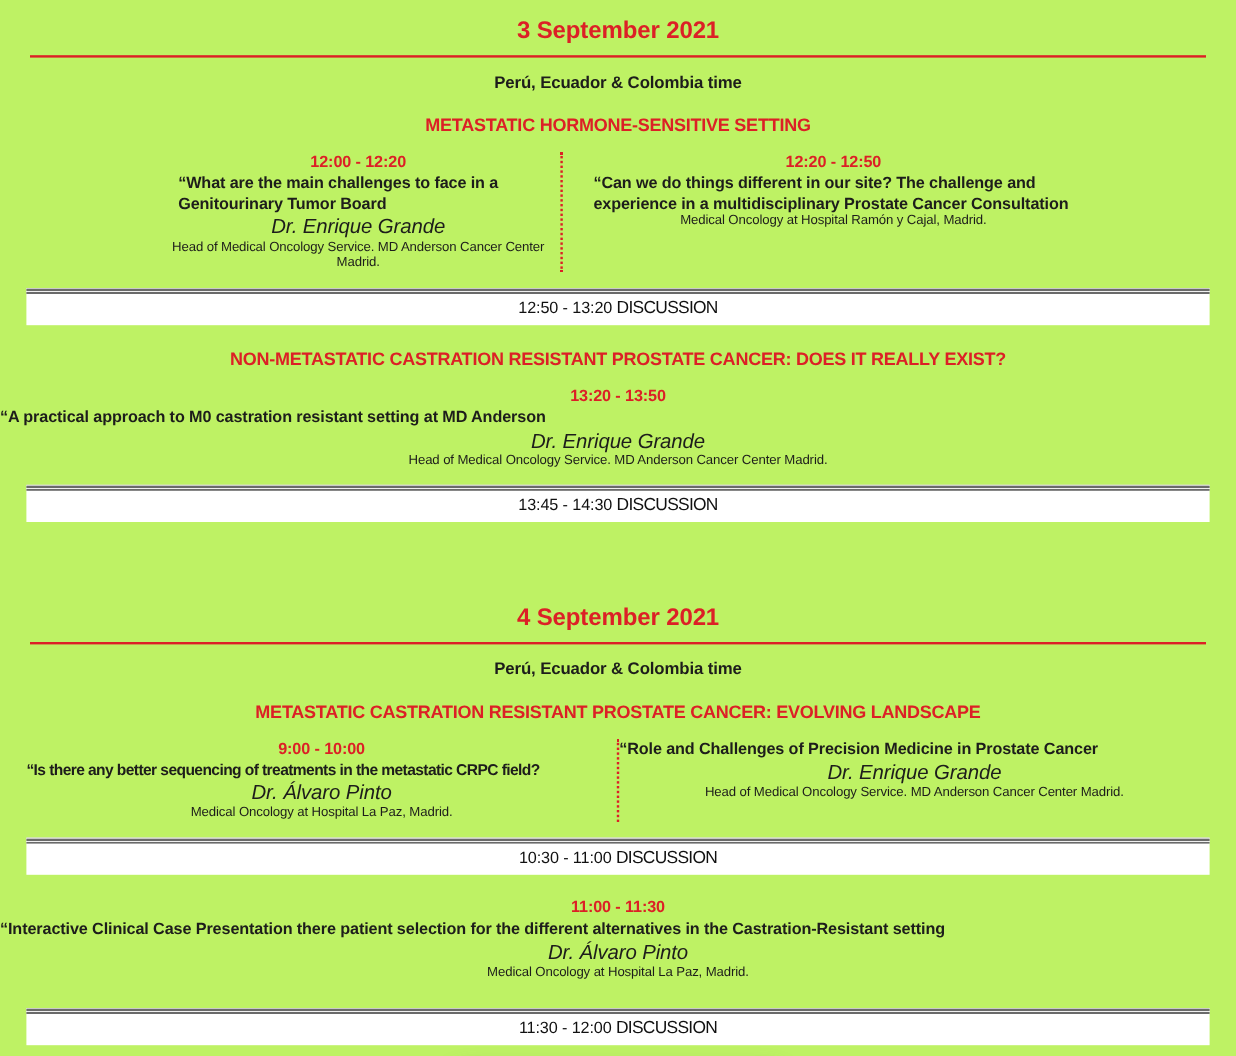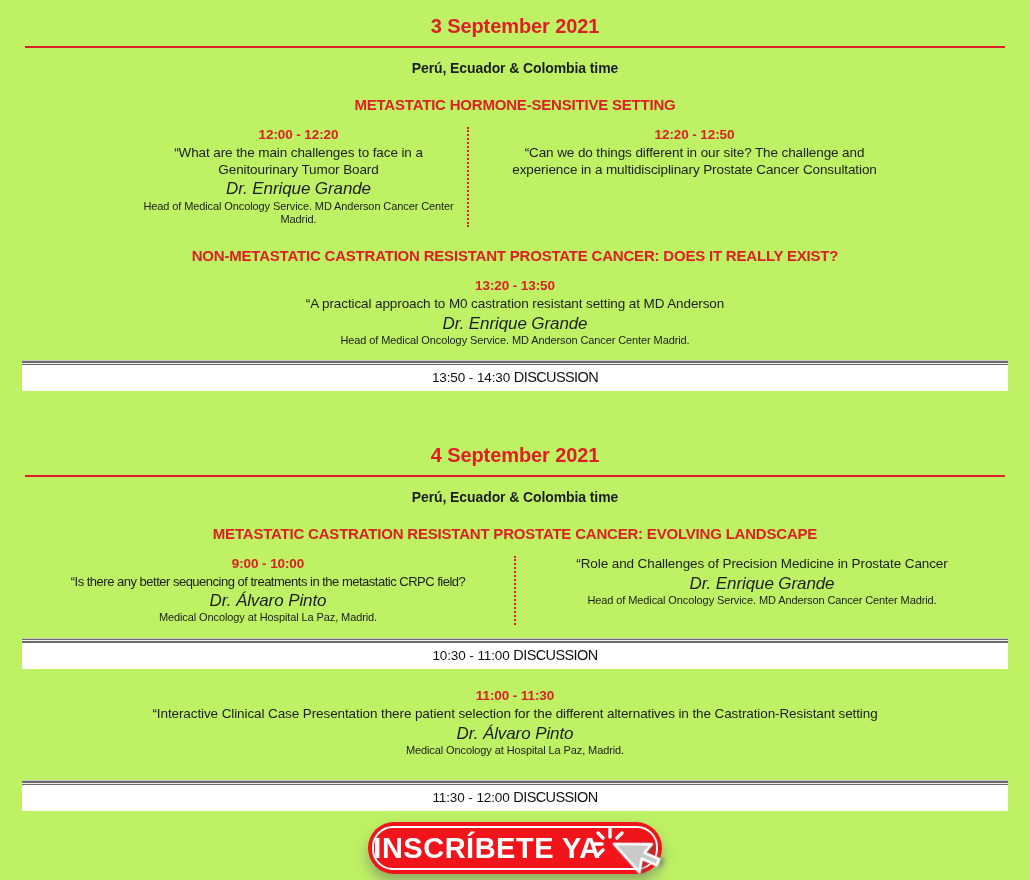--- a/index.html
+++ b/index.html
@@ -13,35 +13,35 @@
   .sec-heading{margin:20px 10px 0;text-align:center;font-size:15px;font-weight:bold;color:#dc2026;letter-spacing:-0.2px;}
 
   .cols{display:flex;align-items:stretch;margin-top:14px;}
   .col{box-sizing:border-box;}
   .cols-d1 .col-left{width:469px;padding-left:130px;border-right:2px dotted #dc2026;}
   .cols-d1 .col-right{flex:1;padding-right:110px;}
   .cols-d2 .col-left{width:516px;padding-left:22px;border-right:2px dotted #dc2026;}
   .cols-d2 .col-right{flex:1;padding-right:22px;}
 
   .t-time{text-align:center;font-size:13.5px;font-weight:bold;color:#dc2026;margin-bottom:3px;}
-  .t-title{text-align:center;font-size:13.5px;font-weight:normal;line-height:1.24;margin:0 auto;}
+  .t-title{font-size:13.5px;font-weight:bold;line-height:1.24;margin:0 auto;}
   .t-speaker{text-align:center;font-size:17px;font-style:italic;line-height:1.24;}
   .t-role{text-align:center;font-size:11px;line-height:1.24;margin:0 auto;}
   .w300{max-width:300px;} .w310{max-width:312px;} .w400{max-width:400px;}
   .tight{letter-spacing:-0.5px;font-size:13px;}
 
   .single{margin-top:14px;}
 
   .disc{margin:13px 22px 0 22px;background:#fff;}
   .groove{height:5px;background:linear-gradient(to bottom,
           #c9c9c9 0 1px,#6a6a6a 1px 2.5px,#efefef 2.5px 3.5px,#6a6a6a 3.5px 5px);}
   .disc-text{text-align:center;font-size:13.5px;padding:4px 0 6px 0;color:#111;}
   .disc-label{font-size:14.5px;letter-spacing:-0.6px;}
 
-  .day2{padding-top:38px;}
+  .day2{padding-top:54px;}
 
   .cta-area{position:relative;width:294px;margin:11px auto 0 auto;}
   .cta{position:relative;display:block;width:294px;height:52px;border:none;cursor:pointer;
        background:#f2141b;border-radius:27px;box-shadow:0 8px 14px rgba(110,110,110,0.55);
        overflow:visible;}
   .cta::before{content:"";position:absolute;inset:4px;border:2px solid #fff;border-radius:21px;pointer-events:none;}
   .cta-label{position:absolute;left:0;right:56px;top:0;bottom:0;display:flex;align-items:center;justify-content:center;
        color:#fff;font-weight:bold;font-size:29px;letter-spacing:0.5px;font-family:"Liberation Sans",sans-serif;}
   .cta-cursor{position:absolute;right:10px;top:4px;width:62px;height:72px;overflow:visible;pointer-events:none;}
 </style>
@@ -60,37 +60,45 @@
     <div class="cols cols-d1">
       <div class="col col-left">
         <div class="t-time">12:00 - 12:20</div>
         <div class="t-title w300">“What are the main challenges to face in a Genitourinary Tumor Board</div>
         <div class="t-speaker">Dr. Enrique Grande</div>
         <div class="t-role w310">Head of Medical Oncology Service. MD Anderson Cancer Center Madrid.</div>
       </div>
       <div class="col col-right">
         <div class="t-time">12:20 - 12:50</div>
         <div class="t-title w400">“Can we do things different in our site? The challenge and experience in a multidisciplinary Prostate Cancer Consultation</div>
+        <div class="t-role">Medical Oncology at Hospital Ramón y Cajal, Madrid.</div>
       </div>
     </div>
 
+    <div class="disc">
+      <div class="groove"></div>
+      <div class="disc-text">
+        <span>12:50 - 13:20</span>
+        <span class="disc-label">DISCUSSION</span>
+      </div>
+    </div>
 
     <h2 class="sec-heading">NON-METASTATIC CASTRATION RESISTANT PROSTATE CANCER: DOES IT REALLY EXIST?</h2>
 
     <div class="single">
       <div class="t-time">13:20 - 13:50</div>
       <div class="t-title">“A practical approach to M0 castration resistant setting at MD Anderson</div>
       <div class="t-speaker">Dr. Enrique Grande</div>
       <div class="t-role">Head of Medical Oncology Service. MD Anderson Cancer Center Madrid.</div>
     </div>
 
     <div class="disc">
       <div class="groove"></div>
       <div class="disc-text">
-        <span>13:50 - 14:30</span>
+        <span>13:45 - 14:30</span>
         <span class="disc-label">DISCUSSION</span>
       </div>
     </div>
   </section>
 
   <section class="day2">
     <h1 class="day-title">4 September 2021</h1>
     <hr class="redline">
     <div class="tz">Perú, Ecuador &amp; Colombia time</div>
 

